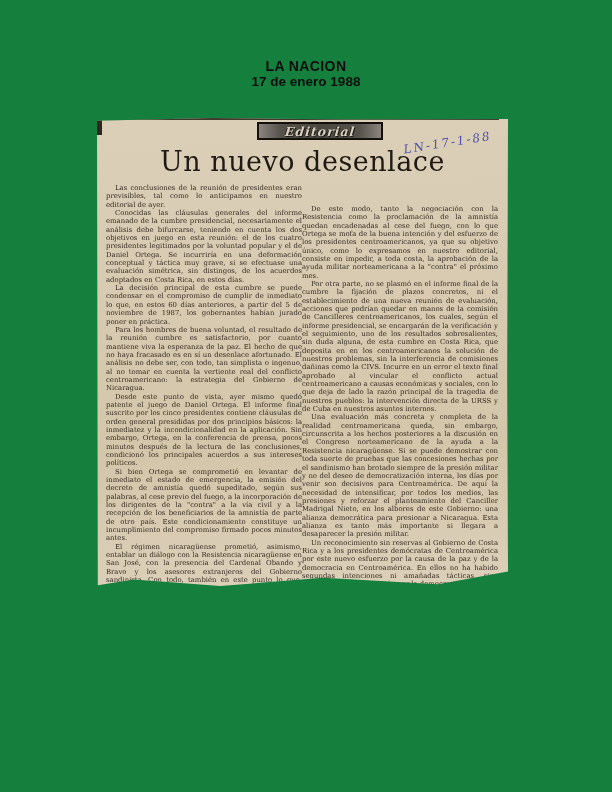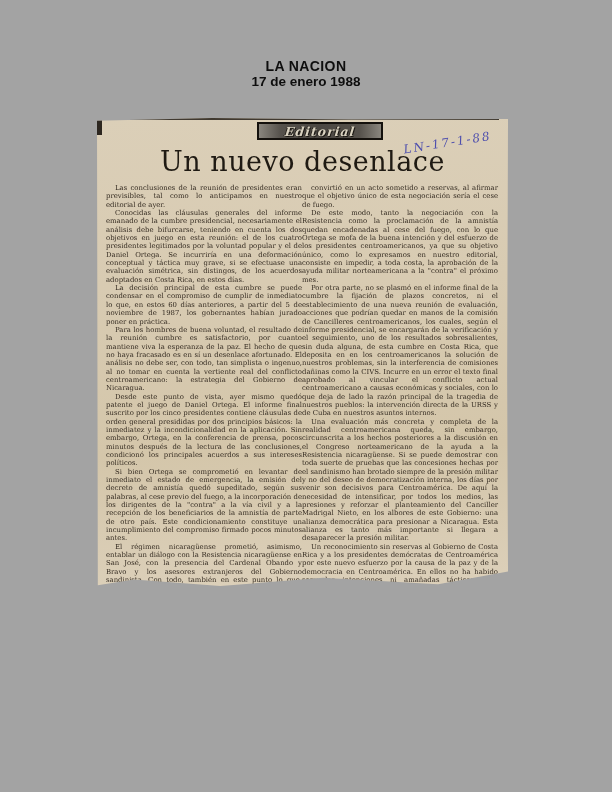--- a/index.html
+++ b/index.html
@@ -1,17 +1,17 @@
 <!DOCTYPE html>
 <html><head>
 <meta charset="utf-8">
 <style>
   html,body{margin:0;padding:0;background:#ffffff;}
   .page{
-    position:relative;width:612px;height:792px;background:#a3a3a3;overflow:hidden;
+    position:relative;width:612px;height:792px;background:#15803d;overflow:hidden;
     font-family:"Liberation Sans",sans-serif;
   }
   .doc-header{
     position:absolute;top:58px;left:0;width:612px;text-align:center;color:#0e0e0e;
   }
   .doc-header .title{font-size:14px;font-weight:bold;letter-spacing:.4px;line-height:16px;}
   .doc-header .date{font-size:13.5px;font-weight:bold;line-height:16px;}
   .clipping{
     position:absolute;left:97px;top:118px;width:411px;height:470px;
     background:linear-gradient(178deg,#dbcfb8 0%,#d8cbb2 35%,#d4c6aa 70%,#dcd0ba 100%);
@@ -41,21 +41,21 @@
     font-family:"DejaVu Serif","Liberation Serif",serif;font-style:italic;
     color:#4345ad;font-size:12px;letter-spacing:2px;
     transform:rotate(-9deg);white-space:nowrap;opacity:.92;
   }
   .headline{
     position:absolute;left:0;top:28px;width:411px;text-align:center;
     font-family:"DejaVu Serif","Liberation Serif",serif;font-weight:normal;
     font-size:27px;color:#1f1a13;letter-spacing:.5px;
   }
   .body-cols{
-    position:absolute;left:9px;top:66px;width:396px;display:flex;
+    position:absolute;left:9px;top:66px;width:396px;display:flex;align-items:center;
   }
   .col{
     width:196px;
     font-family:"DejaVu Serif","Liberation Serif",serif;
     font-size:6.9px;line-height:8.35px;color:#332a20;text-align:justify;
     text-rendering:optimizeLegibility;
     filter:blur(.18px);
   }
   .col p{margin:0;text-indent:9px;}
   .bottom-smudge{
@@ -89,21 +89,20 @@
       <div class="col">
           <p>Las conclusiones de la reunión de presidentes eran previsibles, tal como lo anticipamos en nuestro editorial de ayer.</p>
           <p>Conocidas las cláusulas generales del informe emanado de la cumbre presidencial, necesariamente el análisis debe bifurcarse, teniendo en cuenta los dos objetivos en juego en esta reunión: el de los cuatro presidentes legitimados por la voluntad popular y el de Daniel Ortega. Se incurriría en una deformación conceptual y táctica muy grave, si se efectuase una evaluación simétrica, sin distingos, de los acuerdos adoptados en Costa Rica, en estos días.</p>
           <p>La decisión principal de esta cumbre se puede condensar en el compromiso de cumplir de inmediato lo que, en estos 60 días anteriores, a partir del 5 de noviembre de 1987, los gobernantes habían jurado poner en práctica.</p>
           <p>Para los hombres de buena voluntad, el resultado de la reunión cumbre es satisfactorio, por cuanto mantiene viva la esperanza de la paz. El hecho de que no haya fracasado es en sí un desenlace afortunado. El análisis no debe ser, con todo, tan simplista o ingenuo, al no tomar en cuenta la vertiente real del conflicto centroamericano: la estrategia del Gobierno de Nicaragua.</p>
           <p>Desde este punto de vista, ayer mismo quedó patente el juego de Daniel Ortega. El informe final suscrito por los cinco presidentes contiene cláusulas de orden general presididas por dos principios básicos: la inmediatez y la incondicionalidad en la aplicación. Sin embargo, Ortega, en la conferencia de prensa, pocos minutos después de la lectura de las conclusiones, condicionó los principales acuerdos a sus intereses políticos.</p>
           <p>Si bien Ortega se comprometió en levantar de inmediato el estado de emergencia, la emisión del decreto de amnistía quedó supeditado, según sus palabras, al cese previo del fuego, a la incorporación de los dirigentes de la "contra" a la vía civil y a la recepción de los beneficiarios de la amnistía de parte de otro país. Este condicionamiento constituye un incumplimiento del compromiso firmado pocos minutos antes.</p>
           <p>El régimen nicaragüense prometió, asimismo, entablar un diálogo con la Resistencia nicaragüense en San José, con la presencia del Cardenal Obando y Bravo y los asesores extranjeros del Gobierno sandinista. Con todo, también en este punto lo que, conforme al compromiso suscrito en INCAE, constituía un acuerdo general, inmediato e incondicionado, Ortega lo</p>
         </div>
       <div class="col">
-          <p>convirtió en un acto sometido a reservas, al afirmar que el objetivo único de esta negociación sería el cese de fuego.</p>
           <p>De este modo, tanto la negociación con la Resistencia como la proclamación de la amnistía quedan encadenadas al cese del fuego, con lo que Ortega se mofa de la buena intención y del esfuerzo de los presidentes centroamericanos, ya que su objetivo único, como lo expresamos en nuestro editorial, consiste en impedir, a toda costa, la aprobación de la ayuda militar norteamericana a la "contra" el próximo mes.</p>
           <p>Por otra parte, no se plasmó en el informe final de la cumbre la fijación de plazos concretos, ni el establecimiento de una nueva reunión de evaluación, acciones que podrían quedar en manos de la comisión de Cancilleres centroamericanos, los cuales, según el informe presidencial, se encargarán de la verificación y el seguimiento, uno de los resultados sobresalientes, sin duda alguna, de esta cumbre en Costa Rica, que deposita en en los centroamericanos la solución de nuestros problemas, sin la interferencia de comisiones dañinas como la CIVS. Incurre en un error el texto final aprobado al vincular el conflicto actual centroamericano a causas económicas y sociales, con lo que deja de lado la razón principal de la tragedia de nuestros pueblos: la intervención directa de la URSS y de Cuba en nuestros asuntos internos.</p>
           <p>Una evaluación más concreta y completa de la realidad centroamericana queda, sin embargo, circunscrita a los hechos posteriores a la discusión en el Congreso norteamericano de la ayuda a la Resistencia nicaragüense. Si se puede demostrar con toda suerte de pruebas que las concesiones hechas por el sandinismo han brotado siempre de la presión militar y no del deseo de democratización interna, los días por venir son decisivos para Centroamérica. De aquí la necesidad de intensificar, por todos los medios, las presiones y reforzar el planteamiento del Canciller Madrigal Nieto, en los albores de este Gobierno: una alianza democrática para presionar a Nicaragua. Esta alianza es tanto más importante si llegara a desaparecer la presión militar.</p>
           <p>Un reconocimiento sin reservas al Gobierno de Costa Rica y a los presidentes demócratas de Centroamérica por este nuevo esfuerzo por la causa de la paz y de la democracia en Centroamérica. En ellos no ha habido segundas intenciones ni amañadas tácticas, sino limpieza de miras y pasión por la democracia.</p>
         </div>
     </div>
 
     <div class="bottom-smudge"></div>
   </div>
 

